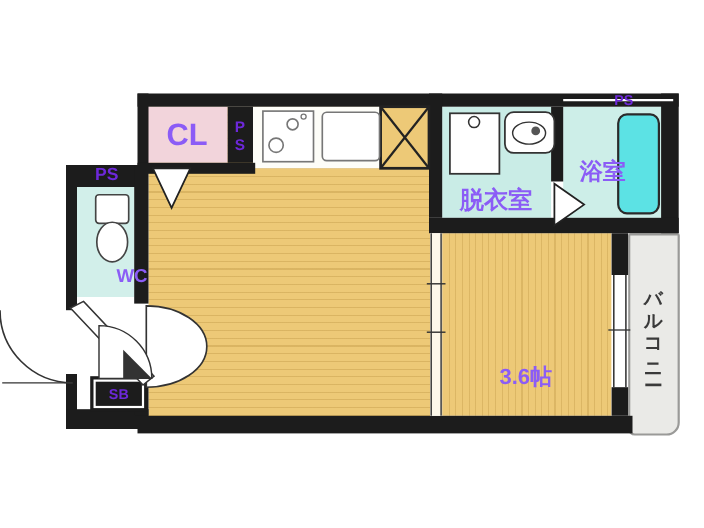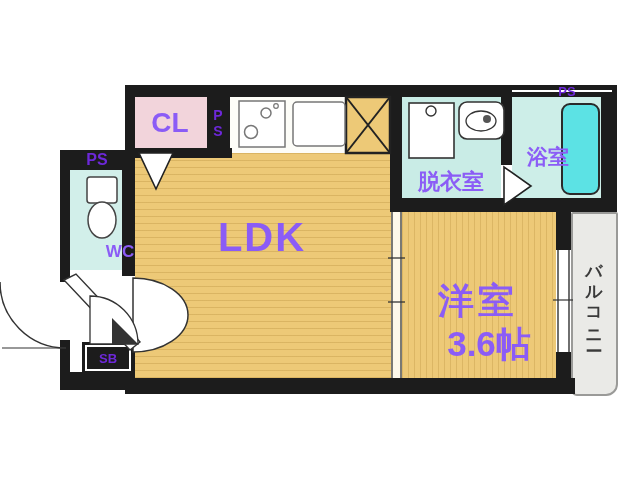--- a/index.html
+++ b/index.html
@@ -119,18 +119,16 @@
   </svg>
 
   <div class="label" style="left:170px;top:123px;font-size:28px;">CL</div>
   <div class="label white vtext" style="left:218px;top:123px;font-size:14px;">PS</div>
   <div class="label white" style="left:97px;top:160px;font-size:16px;">PS</div>
   <div class="label white" style="left:567px;top:91px;font-size:13px;">PS</div>
   <div class="label" style="left:451px;top:182px;font-size:22px;">脱衣室</div>
   <div class="label" style="left:548px;top:156px;font-size:21px;">浴室</div>
   <div class="label" style="left:96px;top:251px;font-size:17px;margin-left:24px;">WC</div>
   <div class="label white" style="left:108px;top:358px;font-size:13px;">SB</div>
-  <div class="label" style="left:262px;top:237px;font-size:40px;letter-spacing:2px;">LDK</div>
-  <div class="label" style="left:478px;top:301px;font-size:36px;letter-spacing:4px;">洋室</div>
-  <div class="label" style="left:478px;top:343px;font-size:35px;margin-left:11px;">3.6帖</div>
+  <div class="label" style="left:478px;top:343px;font-size:20px;">3.6帖</div>
   <div class="label vtext" style="left:594px;top:298px;font-size:17px;letter-spacing:3px;color:#3a3a3a;font-weight:bold;">バルコニー</div>
 
 </div>
 
 </body></html>

